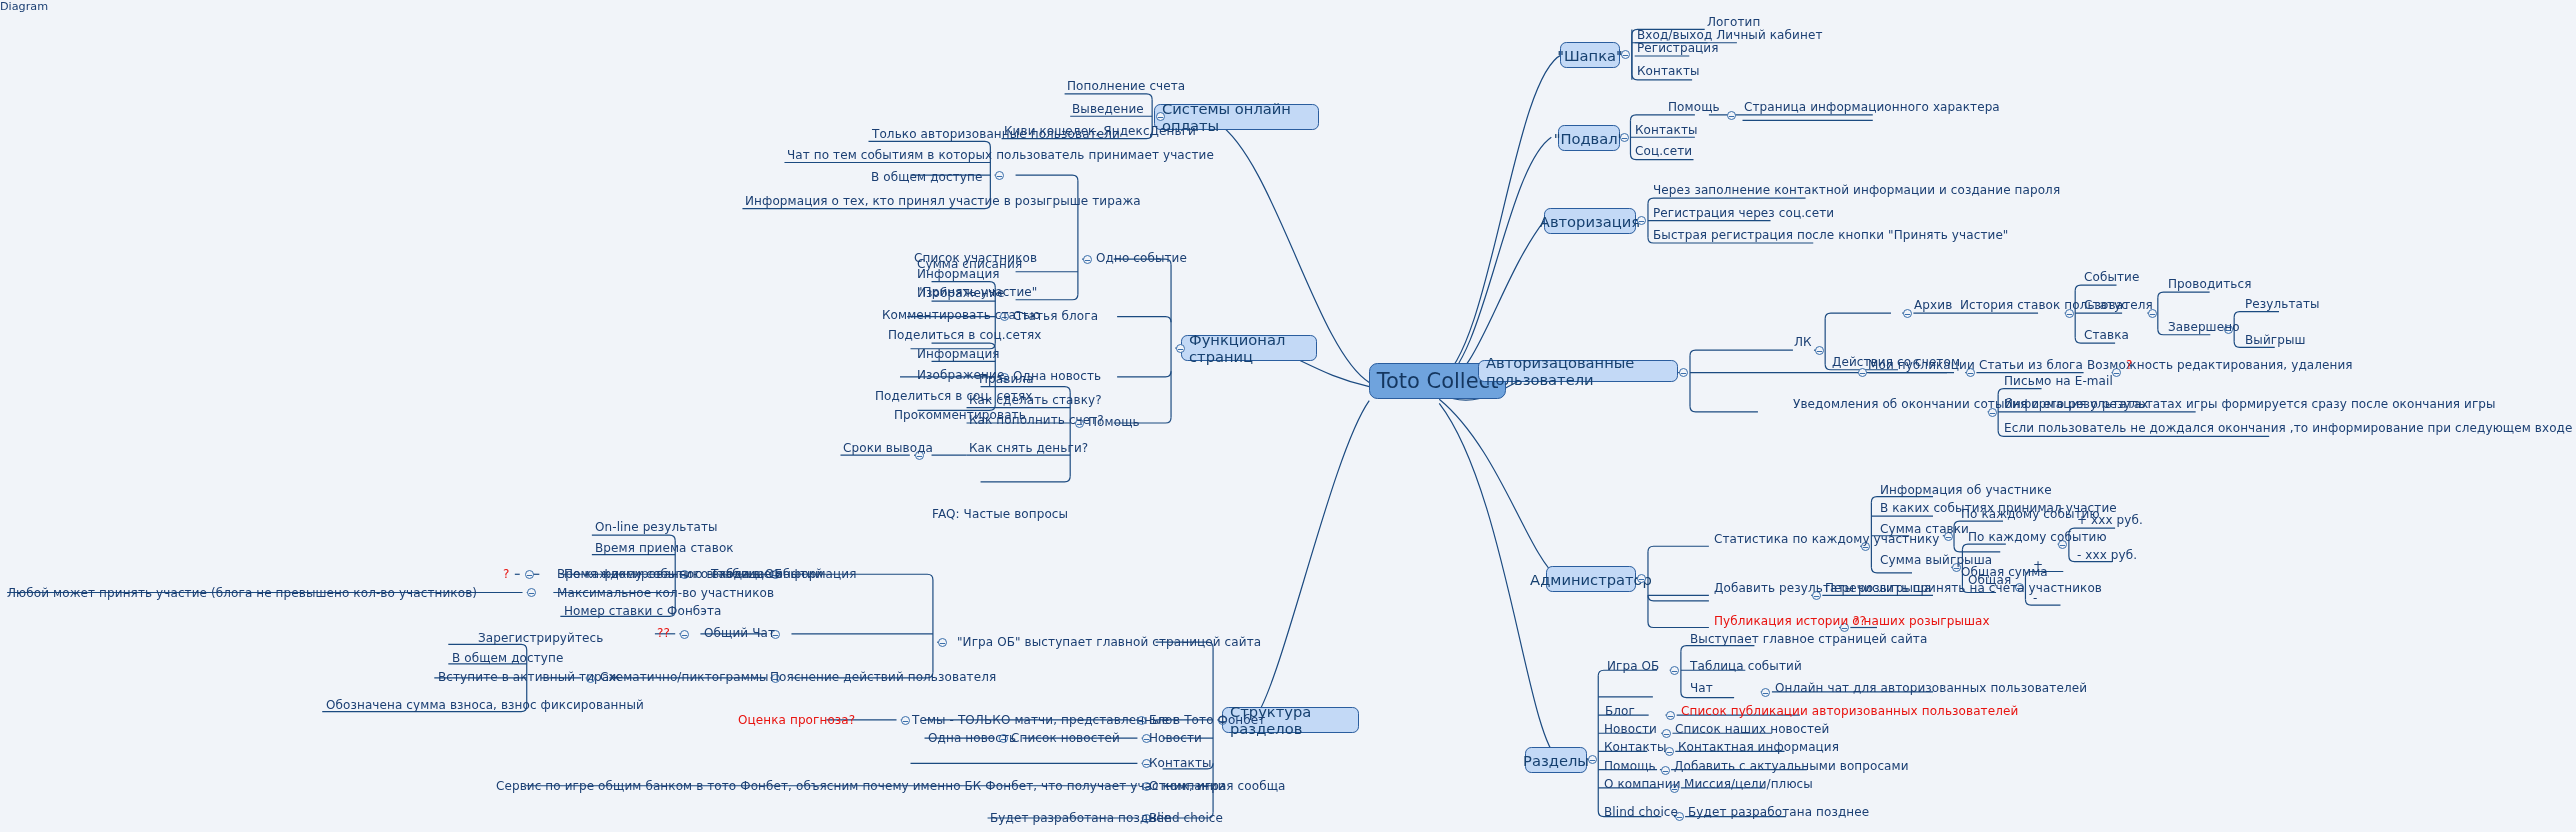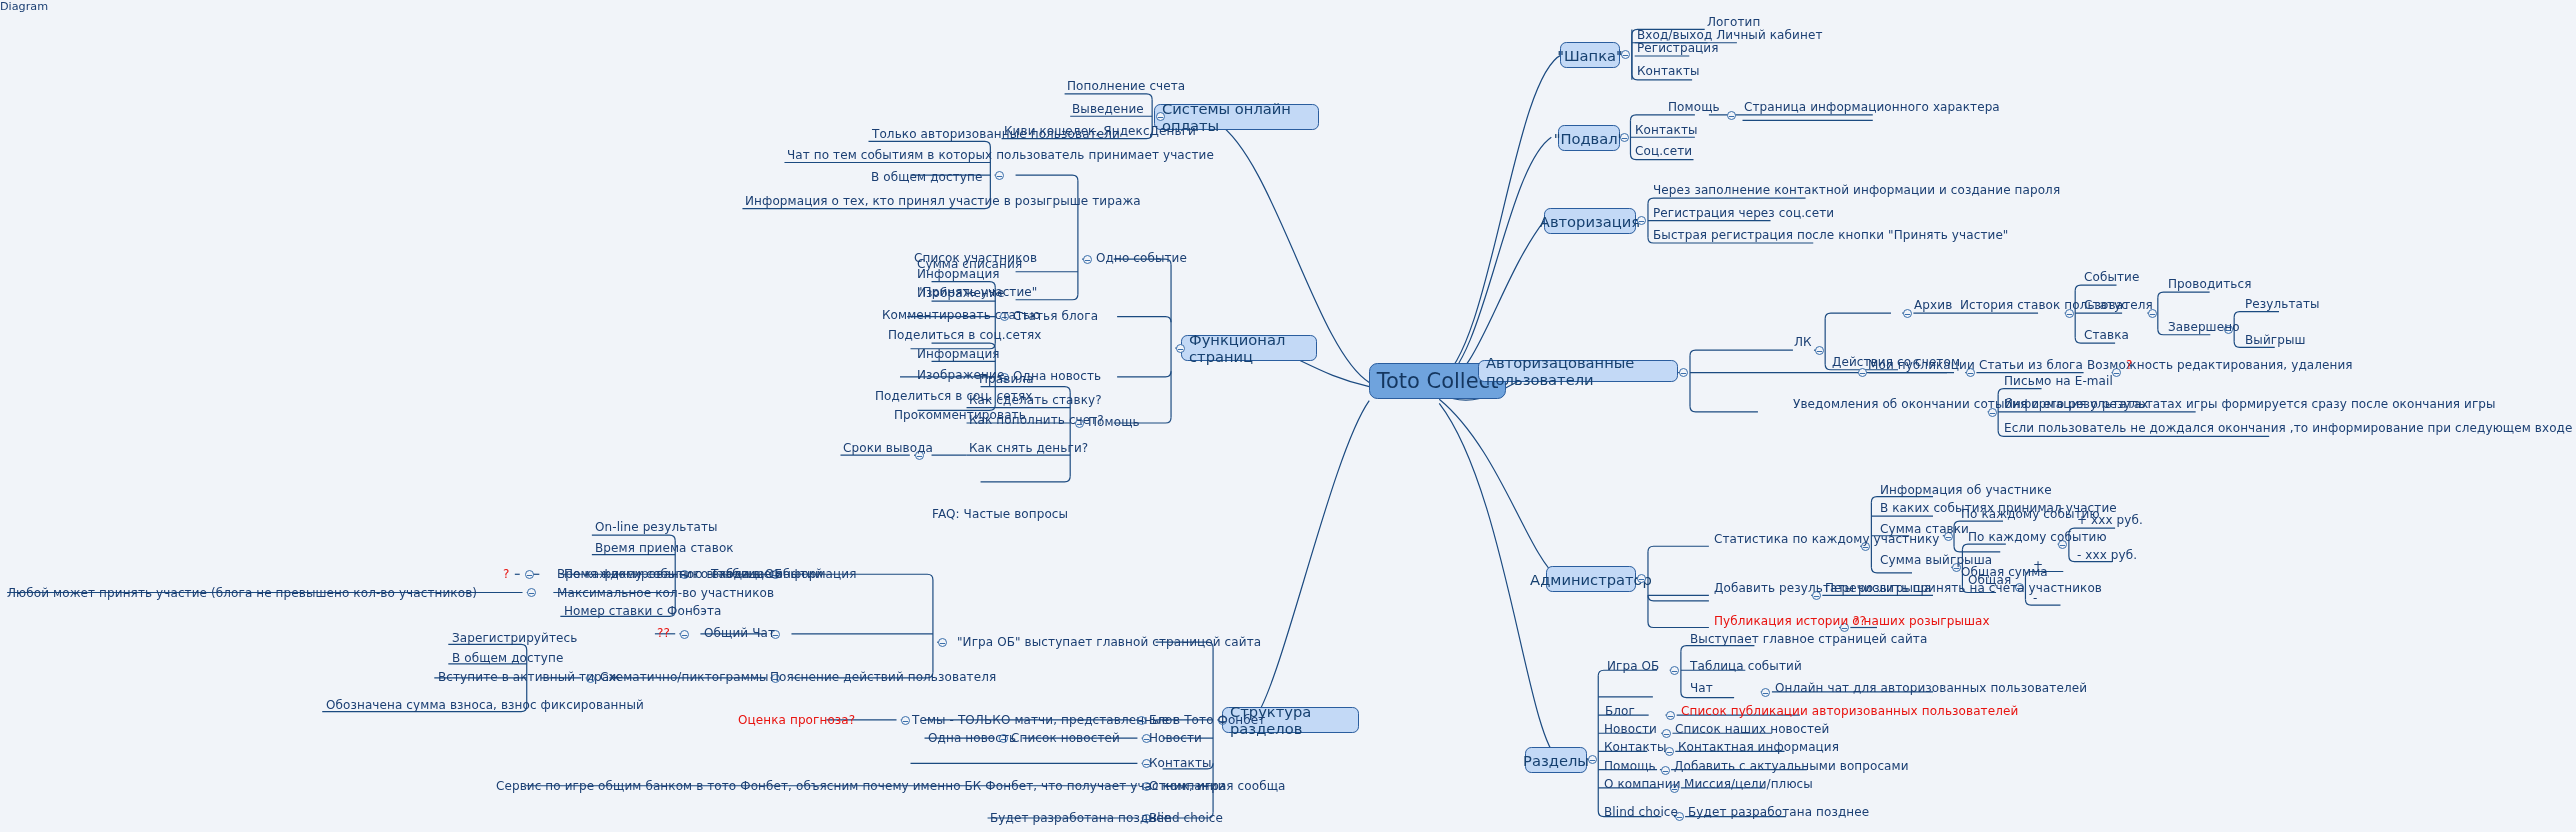--- a/index.html
+++ b/index.html
@@ -544,21 +544,21 @@
 <div class="topic red" style="left:503px; top:567px;">?</div>
 <div class="topic" style="left:557px; top:586px;">Максимальное кол-во участников</div>
 <div class="topic" style="left:7px; top:586px;">Любой может принять участие (блога не превышено кол-во участников)</div>
 <div class="topic" style="left:564px; top:604px;">Номер ставки с Фонбэта</div>
 
 <div class="topic" style="left:704px; top:626px;">Общий Чат</div>
 <div class="topic red" style="left:657px; top:626px;">??</div>
 
 <div class="topic" style="left:770px; top:670px;">Пояснение действий пользователя</div>
 <div class="topic" style="left:600px; top:670px;">Схематично/пиктограммы</div>
-<div class="topic" style="left:452px; top:631px;">Зарегистрируйтесь</div>
+<div class="topic" style="left:478px; top:631px;">Зарегистрируйтесь</div>
 <div class="topic" style="left:452px; top:651px;">В общем доступе</div>
 <div class="topic" style="left:438px; top:670px;">Вступите в активный тираж</div>
 <div class="topic" style="left:326px; top:698px;">Обозначена сумма взноса, взнос фиксированный</div>
 
 <div class="topic" style="left:1149px; top:713px;">Блог</div>
 <div class="topic" style="left:912px; top:713px;">Темы - ТОЛЬКО матчи, представленные в Тото Фонбет</div>
 <div class="topic red" style="left:738px; top:713px;">Оценка прогноза?</div>
 
 <div class="topic" style="left:1149px; top:731px;">Новости</div>
 <div class="topic" style="left:1011px; top:731px;">Список новостей</div>

